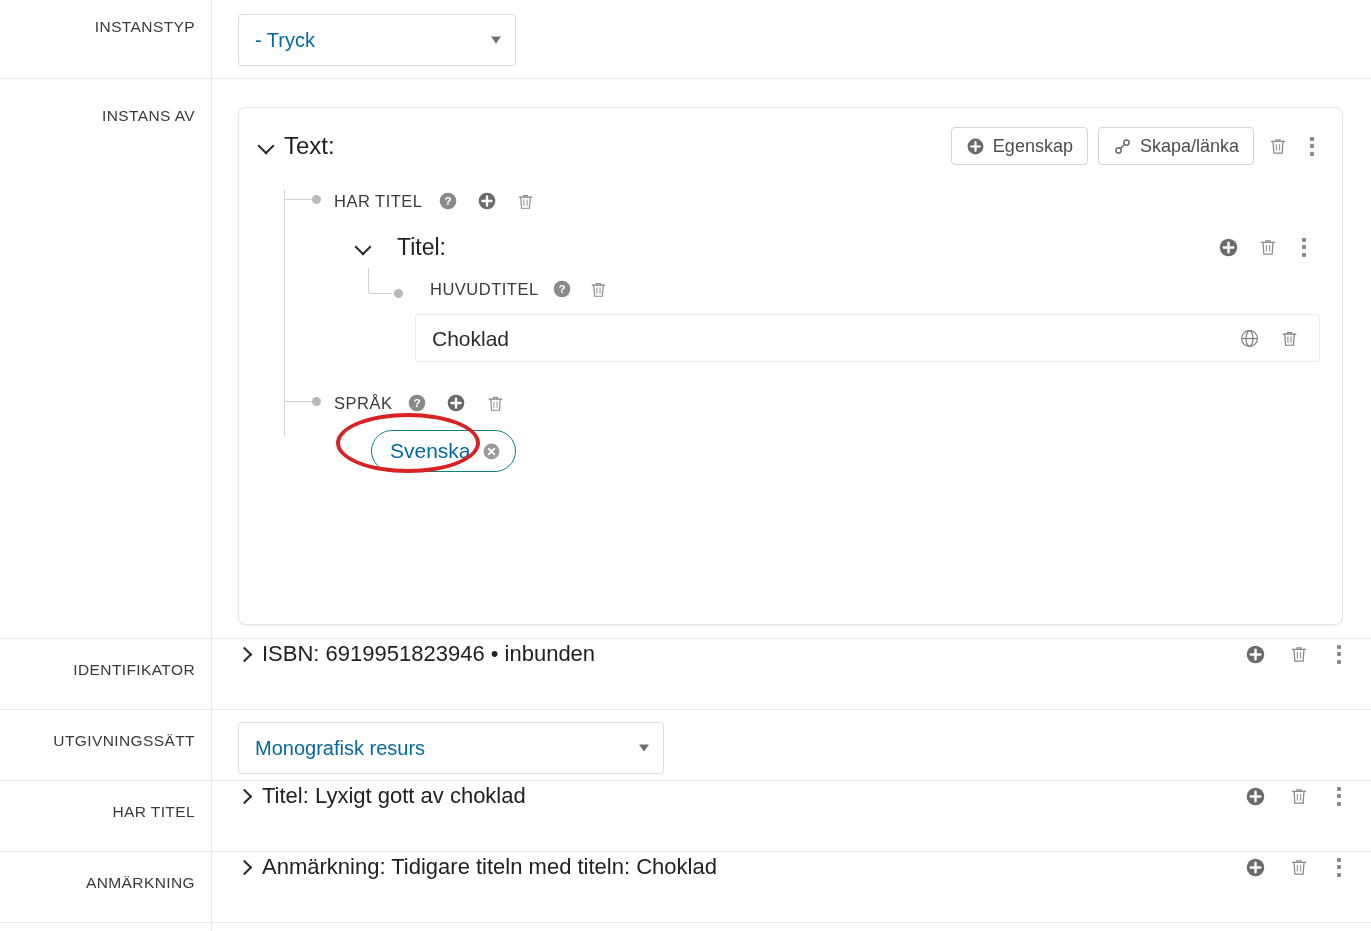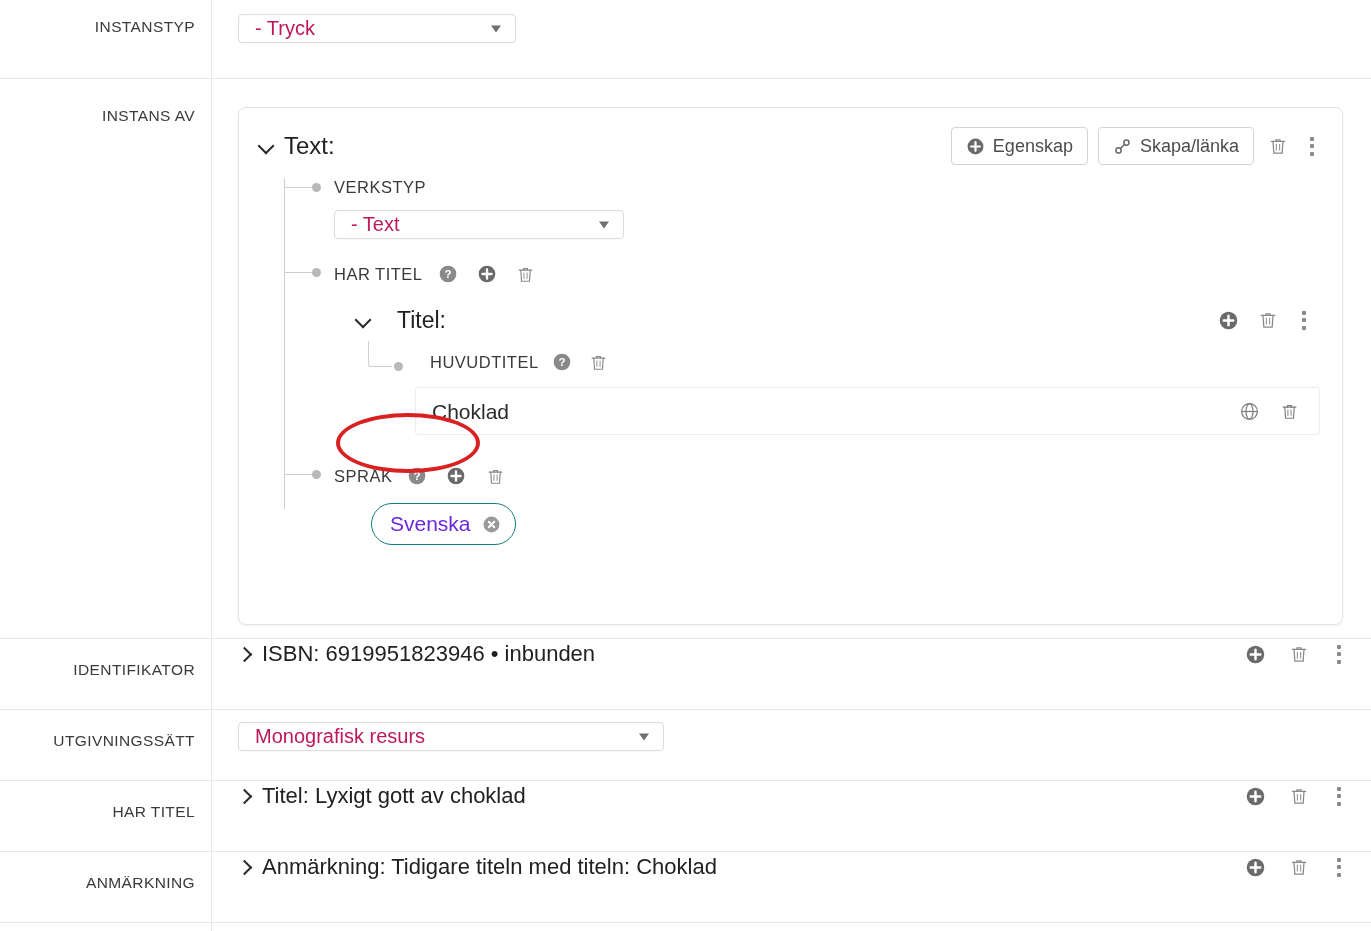--- a/index.html
+++ b/index.html
@@ -45,27 +45,27 @@
     position: relative;
     padding: 0;
     min-width: 0;
   }
 
   
   .select-box {
     position: relative;
     display: inline-flex;
     align-items: center;
-    height: 29px;
+    height: 52px;
     border: 1px solid #dcdcdc;
     border-radius: 4px;
     background: #fff;
     padding: 0 40px 0 16px;
     font-size: 20px;
-    color: #be185d;
+    color: #0369a1;
     cursor: pointer;
     box-shadow: 0 1px 1px rgba(0,0,0,0.02);
   }
   .select-box .caret {
     position: absolute;
     right: 14px;
     top: 50%;
     transform: translateY(-50%);
     width: 0; height: 0;
     border-left: 5px solid transparent;
@@ -267,21 +267,21 @@
     display: inline-flex;
     align-items: center;
     gap: 11px;
     height: 42px;
     margin-top: 12px;
     margin-left: 37px;
     padding: 0 14px 0 18px;
     border: 1.4px solid #127f7f;
     border-radius: 22px;
     background: #fff;
-    color: #6d28d9;
+    color: #0369a1;
     font-size: 21px;
     cursor: pointer;
   }
 
   
   .summary-row-inner {
     display:flex;
     align-items:center;
     justify-content: space-between;
     padding: 0 22px 0 26px;
@@ -393,33 +393,20 @@
               <span></span>
                 <span></span>
                 <span></span>
             </span>
           </div>
         </div>
 
         <div class="tree">
           <div class="tree-spine"></div>
 
-          <div class="tree-node" style="margin-top:8px;">
-            <span class="branch"></span>
-            <span class="dot"></span>
-            <div class="node-label-row">
-              <span class="node-label">VERKSTYP</span>
-            </div>
-            <div class="node-field">
-              <div class="select-box" style="min-width:290px;">
-                <span>- Text</span>
-                <span class="caret"></span>
-              </div>
-            </div>
-          </div>
 
           <div class="tree-node" style="margin-top:20px;">
             <span class="branch"></span>
             <span class="dot"></span>
             <div class="node-label-row">
               <span class="node-label">HAR TITEL</span>
               <span class="icon-btn">
                 <svg width="20" height="20" viewBox="0 0 24 24">
                   <circle cx="12" cy="12" r="10" fill="#8a8a8a"></circle>
                   <text x="12" y="17" font-size="14" font-family="Liberation Sans, sans-serif" fill="#fff" text-anchor="middle" font-weight="bold">?</text>

